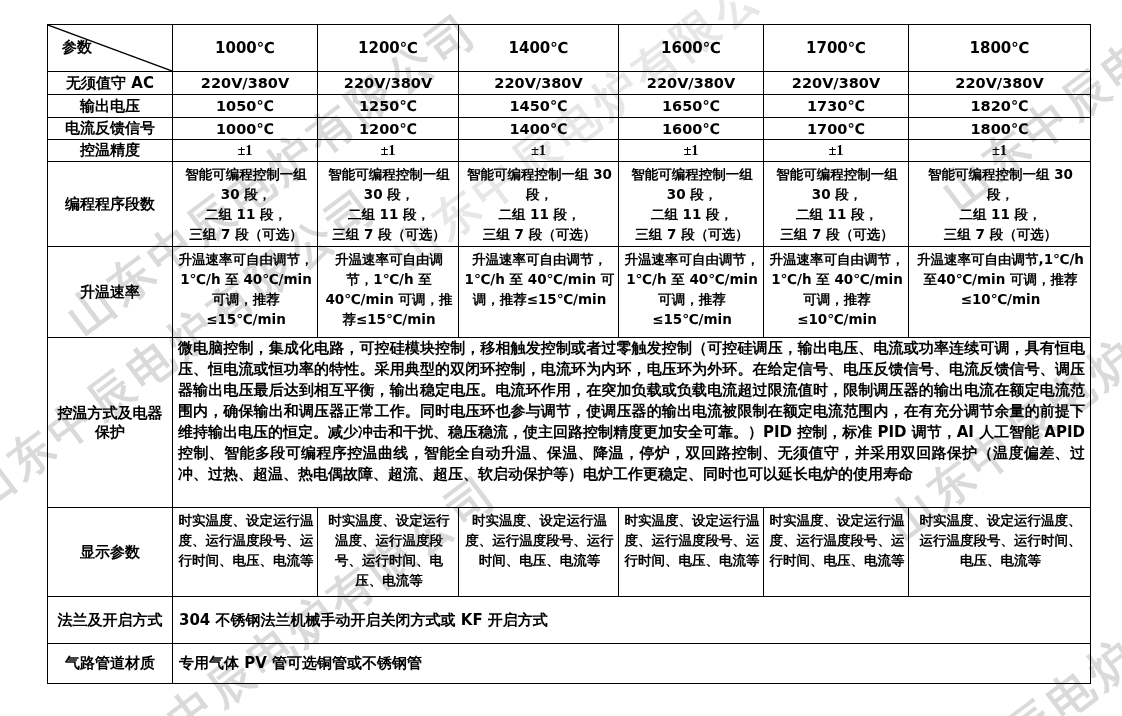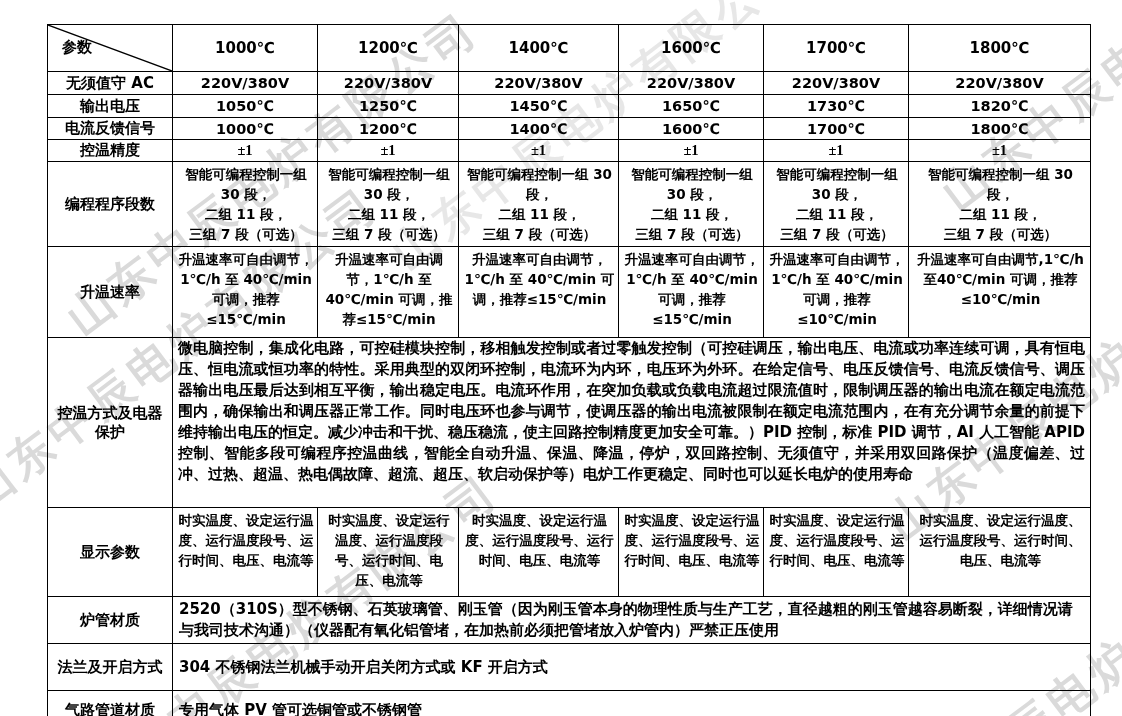--- a/index.html
+++ b/index.html
@@ -167,24 +167,20 @@
   <tr class="r9">
     <td class="rowlabel">显示参数</td>
     <td class="multi">时实温度、设定运行温度、运行温度段号、运行时间、电压、电流等</td>
     <td class="multi">时实温度、设定运行温度、运行温度段号、运行时间、电压、电流等</td>
     <td class="multi">时实温度、设定运行温度、运行温度段号、运行时间、电压、电流等</td>
     <td class="multi">时实温度、设定运行温度、运行温度段号、运行时间、电压、电流等</td>
     <td class="multi">时实温度、设定运行温度、运行温度段号、运行时间、电压、电流等</td>
     <td class="multi">时实温度、设定运行温度、运行温度段号、运行时间、电压、电流等</td>
   </tr>
 
-  <tr class="r10">
-    <td class="rowlabel">炉管材质</td>
-    <td class="merged" colspan="6">2520（310S）型不锈钢、石英玻璃管、刚玉管（因为刚玉管本身的物理性质与生产工艺，直径越粗的刚玉管越容易断裂，详细情况请与我司技术沟通）（仪器配有氧化铝管堵，在加热前必须把管堵放入炉管内）严禁正压使用</td>
-  </tr>
 
   <tr class="r11">
     <td class="rowlabel">法兰及开启方式</td>
     <td class="merged" colspan="6">304 不锈钢法兰机械手动开启关闭方式或 KF 开启方式</td>
   </tr>
 
   <tr class="r12">
     <td class="rowlabel">气路管道材质</td>
     <td class="merged" colspan="6">专用气体 PV 管可选铜管或不锈钢管</td>
   </tr>

